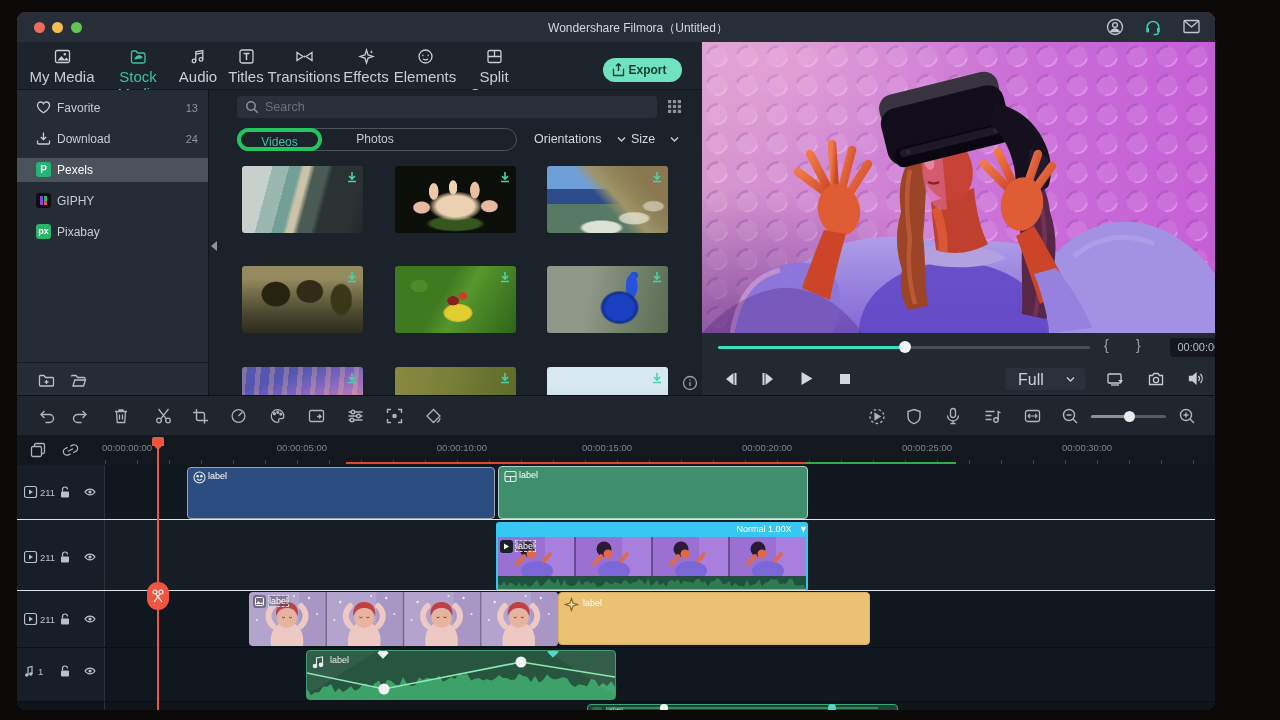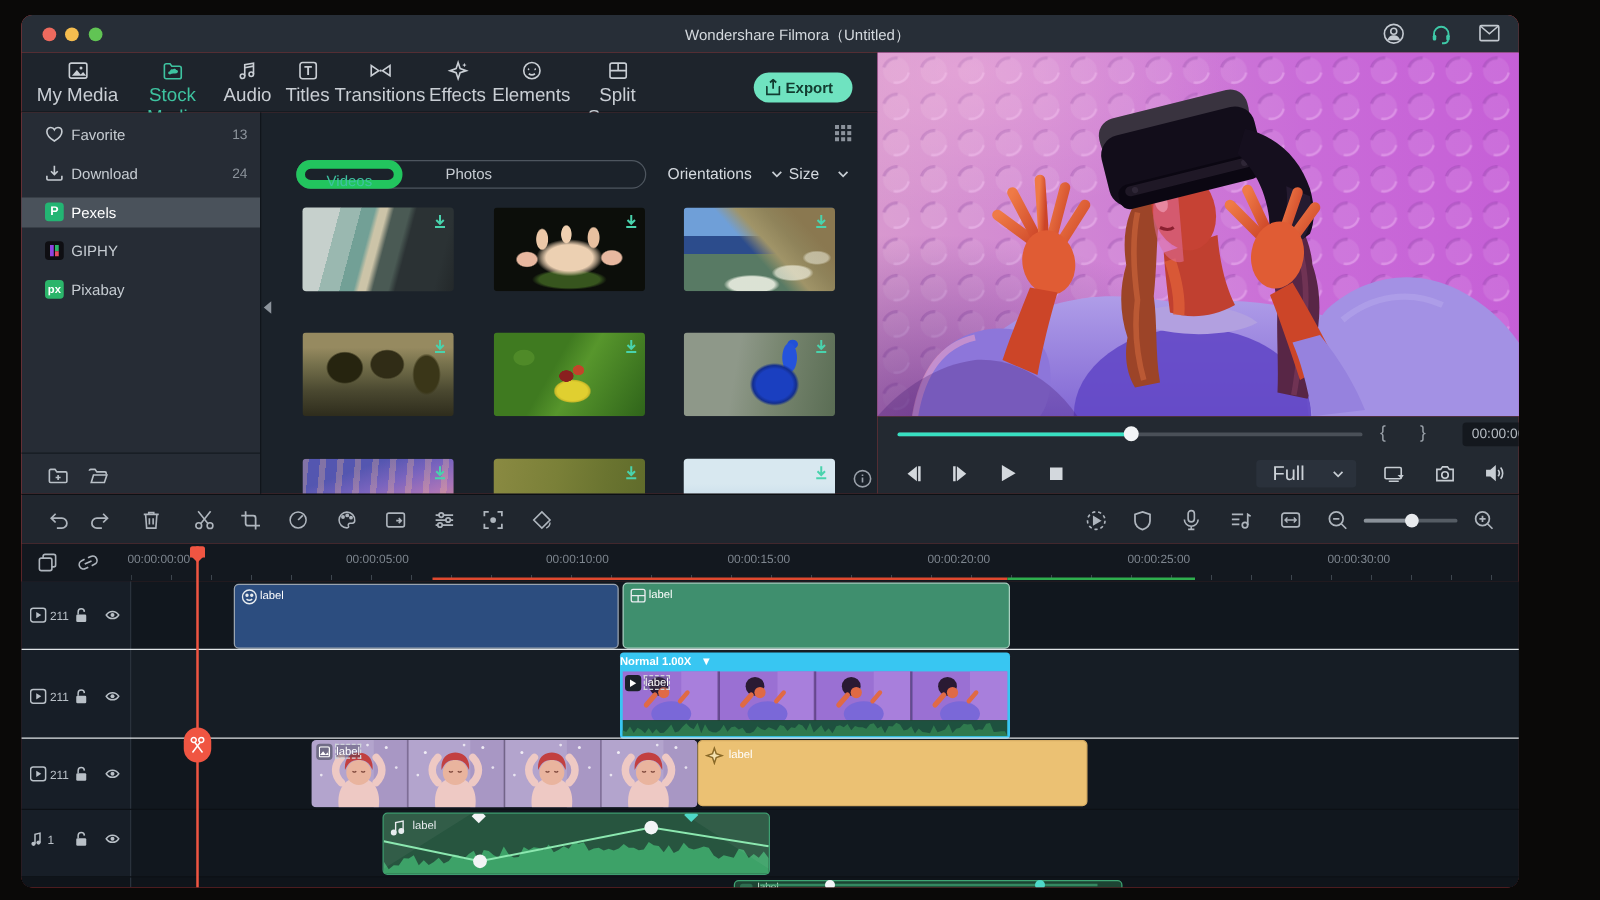--- a/index.html
+++ b/index.html
@@ -151,33 +151,40 @@
         <path d="M1.5 3.5a1 1 0 0 1 1-1h3.5l1.5 2h7a1 1 0 0 1 1 1v6.5a1 1 0 0 1-1 1H2.5a1 1 0 0 1-1-1z"></path>
         <path d="M8.5 7v4M6.5 9h4"></path>
       </svg>
 <svg class="abs" style="left:53px;top:283px" width="17" height="15" viewBox="0 0 17 15" fill="none" stroke="#b9c0c7" stroke-width="1.3">
         <path d="M1.5 3.5a1 1 0 0 1 1-1h3.5l1.5 2h6.5a1 1 0 0 1 1 1v1"></path>
         <path d="M3 13h10.5l2-6H4.8l-1.8 6z"></path>
       </svg>
 </div>
 <div id="library">
 <div class="abs" style="left:2px;top:151px;width:0;height:0;border-top:5px solid transparent;border-bottom:5px solid transparent;border-right:6px solid #8d949c;z-index:5"></div>
+<div class="abs" style="left:28px;top:6px;width:420px;height:22px;border-radius:4px;background:#29303a">
+<svg class="abs" style="left:8px;top:4px" width="14" height="14" viewBox="0 0 14 14" fill="none" stroke="#8b929b" stroke-width="1.5">
+          <circle cx="6" cy="6" r="4.2"></circle>
+          <path d="M9.2 9.2L12.7 12.7"></path>
+        </svg>
+<span class="abs" style="left:28px;top:4px;color:#69707a;font-size:12.5px">Search</span>
+      </div>
 <svg class="abs" style="left:458px;top:9px" width="15" height="15" viewBox="0 0 15 15" fill="#8b929b">
         <rect x="1" y="1" width="3.2" height="3.2"></rect>
         <rect x="5.9" y="1" width="3.2" height="3.2"></rect>
         <rect x="10.8" y="1" width="3.2" height="3.2"></rect>
         <rect x="1" y="5.9" width="3.2" height="3.2"></rect>
         <rect x="5.9" y="5.9" width="3.2" height="3.2"></rect>
         <rect x="10.8" y="5.9" width="3.2" height="3.2"></rect>
         <rect x="1" y="10.8" width="3.2" height="3.2"></rect>
         <rect x="5.9" y="10.8" width="3.2" height="3.2"></rect>
         <rect x="10.8" y="10.8" width="3.2" height="3.2"></rect>
       </svg>
 <div class="abs" style="left:28px;top:38px;width:280px;height:23px;border:1px solid #4e565f;border-radius:12px"></div>
-<div class="abs" style="left:28px;top:38px;width:85px;height:23px;border:7px solid #22c55e;border-radius:12px;color:#3ec3a0;font-size:12px;text-align:center;line-height:21px">Videos</div>
+<div class="abs" style="left:28px;top:38px;width:85px;height:23px;border:4px solid #22c55e;border-radius:12px;color:#3ec3a0;font-size:12px;text-align:center;line-height:21px">Videos</div>
 <div class="abs" style="left:136px;top:38px;width:60px;height:23px;color:#c6ccd2;font-size:12px;text-align:center;line-height:23px">Photos</div>
 <div class="abs" style="left:325px;top:38px;width:92px;height:23px;color:#d4d9de;font-size:12.5px;line-height:23px">Orientations
 <svg class="abs" style="right:0px;top:8px" width="9" height="7" viewBox="0 0 9 7" fill="none" stroke="#c6ccd2" stroke-width="1.4">
           <path d="M1 1.5l3.5 3.5L8 1.5"></path>
         </svg></div>
 <div class="abs" style="left:422px;top:38px;width:48px;height:23px;color:#d4d9de;font-size:12.5px;line-height:23px">Size
 <svg class="abs" style="right:0px;top:8px" width="9" height="7" viewBox="0 0 9 7" fill="none" stroke="#c6ccd2" stroke-width="1.4">
           <path d="M1 1.5l3.5 3.5L8 1.5"></path>
         </svg></div>
 
@@ -537,21 +544,21 @@
 
 <div class="abs" style="left:481px;top:1px;width:310px;height:53px;background:#3f8f6e;border:1px solid #a9d0c0;border-radius:4px">
 <svg class="abs" style="left:5px;top:3px" width="13" height="13" viewBox="0 0 13 13" fill="none" stroke="#e8ecef" stroke-width="1.1">
           <rect x="1" y="1.5" width="11" height="10" rx="1.5"></rect>
           <path d="M1 6.5h11M6.5 6.5v5"></path>
         </svg>
 <span class="cliplabel">label</span>
       </div>
 
 <div class="abs" style="left:479px;top:57px;width:312px;height:69px;background:#38c6f2;border-radius:3px">
-<div class="abs" style="left:0;top:0;width:312px;height:15px;color:#fff;font-size:9px;text-align:left;line-height:15px;font-weight:bold">Normal 1.00X&nbsp;&nbsp;&nbsp;▼</div>
+<div class="abs" style="left:0;top:0;width:312px;height:15px;color:#fff;font-size:9px;text-align:right;line-height:15px;font-weight:normal">Normal 1.00X&nbsp;&nbsp;&nbsp;▼</div>
 <svg class="abs" style="left:2px;top:15px" width="308" height="40" viewBox="0 0 308 40">
 <defs>
             <g id="vrf">
               <rect width="77" height="40" fill="#9a70d3"></rect>
               <rect x="47" width="30" height="40" fill="#a87fdc"></rect>
               <circle cx="29" cy="12" r="7.5" fill="#2a1a33"></circle>
               <circle cx="33" cy="17" r="4.5" fill="#e06a45"></circle>
               <ellipse cx="39" cy="34" rx="16" ry="10" fill="#7a68d8"></ellipse>
               <path d="M19 27l7-8" stroke="#e06a45" stroke-width="4" stroke-linecap="round"></path>
               <path d="M46 24l6-7" stroke="#e06a45" stroke-width="3.5" stroke-linecap="round"></path>

